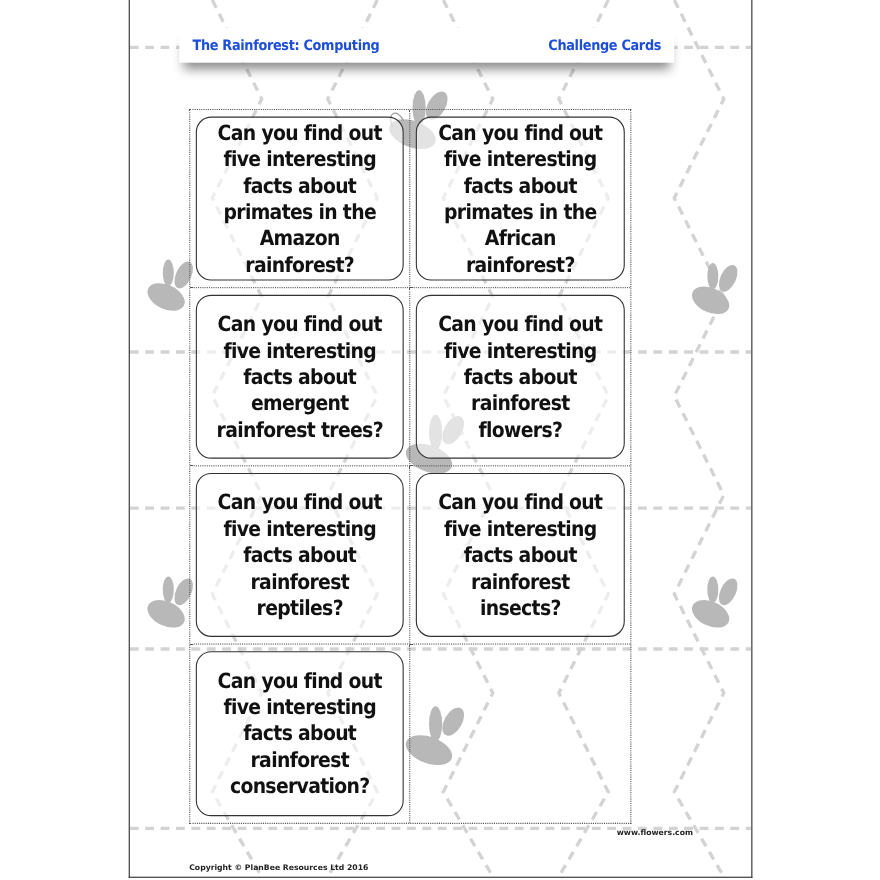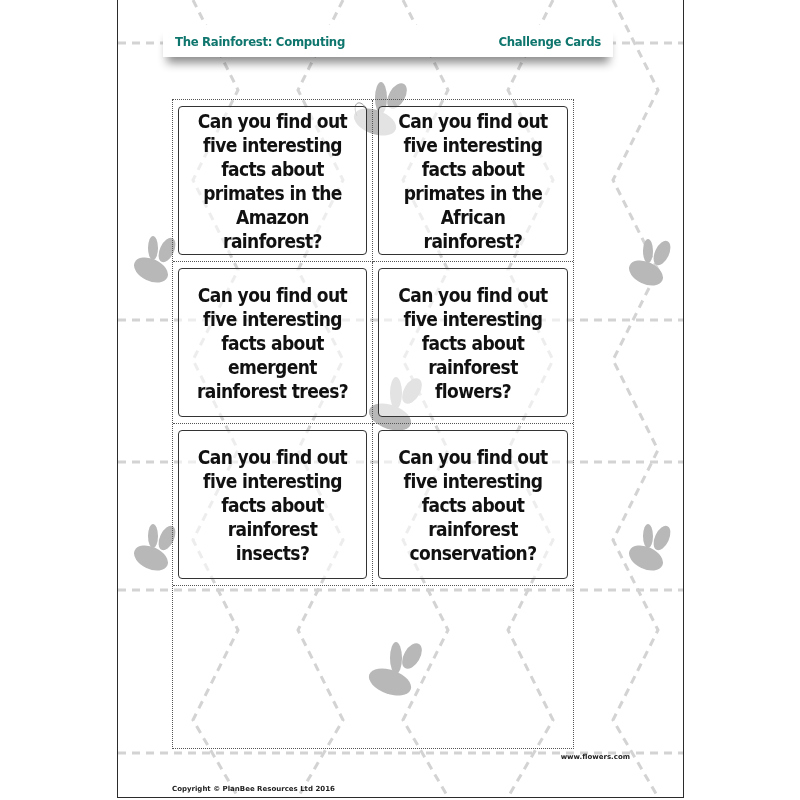--- a/index.html
+++ b/index.html
@@ -11,36 +11,36 @@
     .bg-svg { position: absolute; left: 0; top: 0; width: 565px; height: 797px; }
     .header-banner {
       position: absolute; left: 45px; top: 25px; width: 450px; height: 32px;
       background: #ffffff;
       box-shadow: 0 10px 10px -4px rgba(0,0,0,0.45);
       display: flex; justify-content: space-between; align-items: center;
       padding: 0 12px; box-sizing: border-box;
     }
     .header-text {
       font-family: "DejaVu Sans Condensed", "DejaVu Sans", sans-serif;
-      font-weight: bold; font-size: 13px; color: #0f766e; letter-spacing: -0.3px;
+      font-weight: bold; font-size: 13px; color: #1d4ed8; letter-spacing: -0.3px;
     }
     .grid {
       position: absolute; left: 54px; top: 99px; width: 400px; height: 648px;
       border: 1px dotted #555;
       display: grid; grid-template-columns: 1fr 1fr; grid-template-rows: repeat(4, 1fr);
     }
     .cell {
       border-right: 1px dotted #555; border-bottom: 1px dotted #555;
       position: relative; box-sizing: border-box;
     }
     .cell:nth-child(2n) { border-right: none; }
     .cell:nth-child(n+7) { border-bottom: none; }
     .card {
       position: absolute; left: 5px; top: 6px; right: 5px; bottom: 6px;
-      border: 1.3px solid #333; border-radius: 4px; background: rgba(255,255,255,0.6);
+      border: 1.3px solid #333; border-radius: 14px; background: rgba(255,255,255,0.6);
       display: flex; align-items: center; justify-content: center; text-align: center;
     }
     .card-text {
       font-family: "DejaVu Sans Condensed", "DejaVu Sans", sans-serif;
       font-weight: bold; font-size: 19px; line-height: 24px; color: #111;
       letter-spacing: -0.6px; padding: 0 10px;
     }
     .bee { position: absolute; }
     .footer-left, .footer-right {
       position: absolute; top: 753px; font-size: 7px; font-weight: bold; color: #222;
@@ -140,20 +140,25 @@
           <span class="card-text">Can you find out five interesting facts about emergent rainforest trees?</span>
         </div>
       </div>
     <div class="cell">
         <div class="card">
           <span class="card-text">Can you find out five interesting facts about rainforest flowers?</span>
         </div>
       </div>
     <div class="cell">
         <div class="card">
+          <span class="card-text">Can you find out five interesting facts about rainforest reptiles?</span>
+        </div>
+      </div>
+    <div class="cell">
+        <div class="card">
           <span class="card-text">Can you find out five interesting facts about rainforest insects?</span>
         </div>
       </div>
     <div class="cell">
         <div class="card">
           <span class="card-text">Can you find out five interesting facts about rainforest conservation?</span>
         </div>
       </div>
   </div>
 

